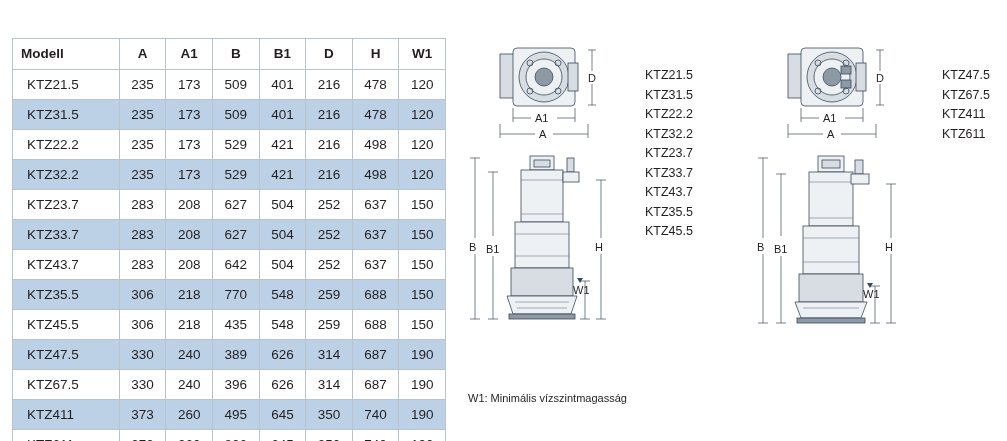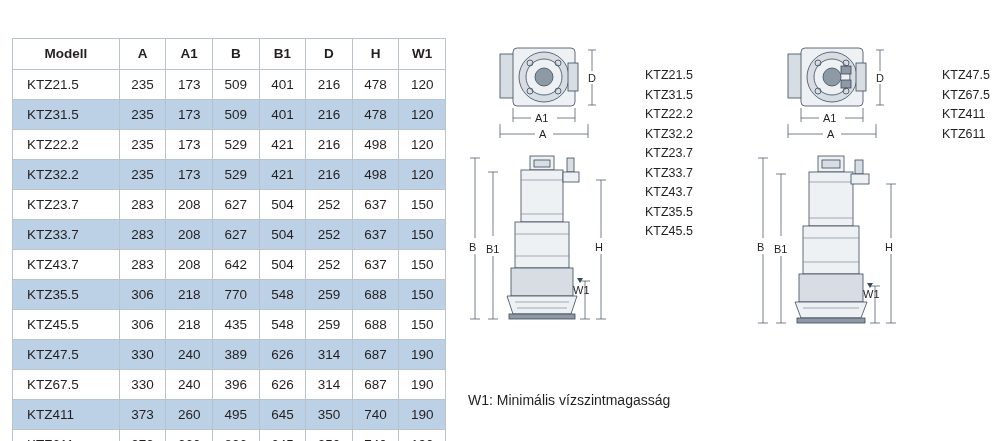--- a/index.html
+++ b/index.html
@@ -51,22 +51,22 @@
     color: #231f20;
     height: 30px;
     line-height: 30px;
   }
   table.dims th.col-model, table.dims td.col-model {
     width: 96px;
     text-align: left;
     padding-left: 14px;
   }
   table.dims th.col-model {
-    text-align: center;
-    padding-left: 0;
+    text-align: left;
+    padding-left: 8px;
     margin-left: 14px;
   }
   table.dims td.num, table.dims th.num {
     width: 48px;
   }
   tr.alt td {
     background: #bdd1e6;
   }
   tr.plain td {
     background: #ffffff;
@@ -90,21 +90,21 @@
     position: absolute;
     font-size: 12.5px;
     line-height: 19.5px;
     color: #231f20;
     white-space: nowrap;
   }
   .note {
     position: absolute;
     left: 468px;
     top: 392px;
-    font-size: 14px;
+    font-size: 11px;
     color: #231f20;
   }
   svg { display: block; }
   .ln { stroke: #3b4a5a; stroke-width: 0.8; fill: none; }
   .ln-thin { stroke: #6b7a8a; stroke-width: 0.6; fill: none; }
   .ln-dim { stroke: #3b4a5a; stroke-width: 0.7; fill: none; }
   .fillgray { fill: #d7dde3; stroke: #3b4a5a; stroke-width: 0.8; }
   .filllight { fill: #eef1f4; stroke: #3b4a5a; stroke-width: 0.8; }
   .filldark { fill: #8d9aa6; stroke: #3b4a5a; stroke-width: 0.8; }
   .dimtext { font-family: "Liberation Sans", sans-serif; font-size: 11px; fill: #231f20; }

